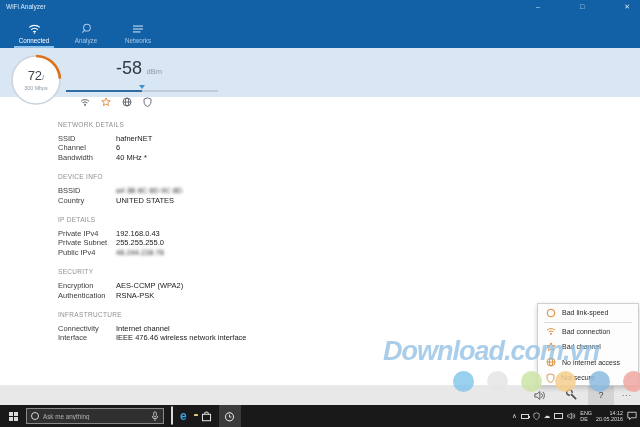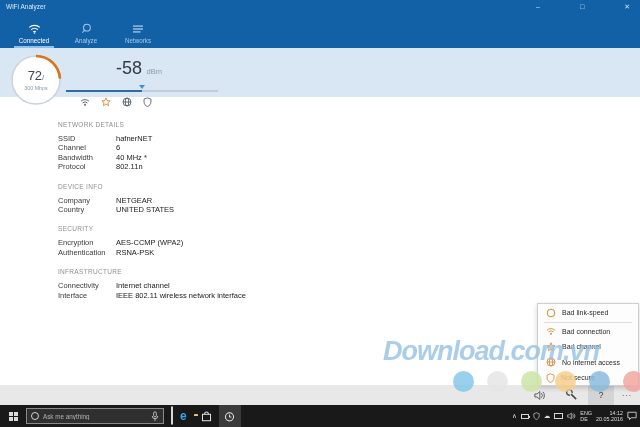--- a/index.html
+++ b/index.html
@@ -252,38 +252,49 @@
         <span class="val">hafnerNET</span>
       </div>
     <div class="row">
         <span class="lbl">Channel</span>
         <span class="val">6</span>
       </div>
     <div class="row">
         <span class="lbl">Bandwidth</span>
         <span class="val">40 MHz *</span>
       </div>
-    <div class="row">
-        <span class="lbl">Protocol</span>
-        <span class="val">802.11n</span>
-      </div>
   </div>
 
   <div class="sec">
     <div class="sec-title">DEVICE INFO</div>
     <div class="row">
-        <span class="lbl">Company</span>
-        <span class="val">NETGEAR</span>
+        <span class="lbl">BSSID</span>
+        <span class="val blur">a4 3B 8C 8D 9C 8D</span>
       </div>
     <div class="row">
         <span class="lbl">Country</span>
         <span class="val">UNITED STATES</span>
       </div>
   </div>
 
+  <div class="sec">
+    <div class="sec-title">IP DETAILS</div>
+    <div class="row">
+        <span class="lbl">Private IPv4</span>
+        <span class="val">192.168.0.43</span>
+      </div>
+    <div class="row">
+        <span class="lbl">Private Subnet</span>
+        <span class="val">255.255.255.0</span>
+      </div>
+    <div class="row">
+        <span class="lbl">Public IPv4</span>
+        <span class="val blur">46.244.228.78</span>
+      </div>
+  </div>
 
   <div class="sec">
     <div class="sec-title">SECURITY</div>
     <div class="row">
         <span class="lbl">Encryption</span>
         <span class="val">AES-CCMP (WPA2)</span>
       </div>
     <div class="row">
         <span class="lbl">Authentication</span>
         <span class="val">RSNA-PSK</span>
@@ -291,21 +302,21 @@
   </div>
 
   <div class="sec">
     <div class="sec-title">INFRASTRUCTURE</div>
     <div class="row">
         <span class="lbl">Connectivity</span>
         <span class="val">Internet channel</span>
       </div>
     <div class="row">
         <span class="lbl">Interface</span>
-        <span class="val">IEEE 802.11 wireless network interface</span>
+        <span class="val">IEEE 476.46 wireless network interface</span>
       </div>
   </div>
 </div>
 
 <div class="commandbar">
   <div class="cmd-btn w32">
     <span>
       <svg class="icon" width="12" height="11">
           <use href="#i-speaker"></use>
         </svg>

